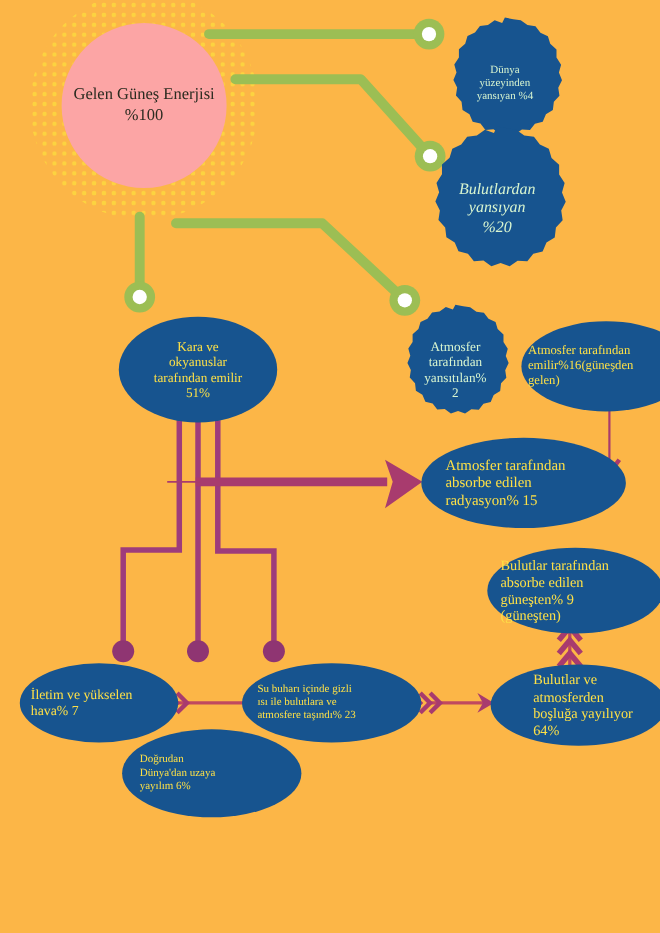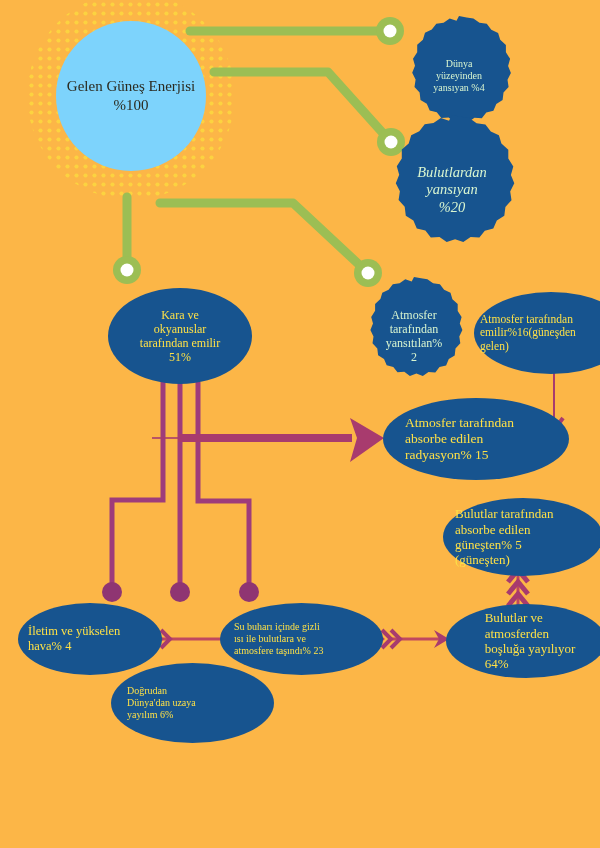--- a/index.html
+++ b/index.html
@@ -23,21 +23,21 @@
     padding:0 6px;
   }
 
   
   .ellipse{background:#17548f;border-radius:50%;}
   .ellipse .txt{color:#fde047;}
 
   
   #sun-core{
     position:absolute;border-radius:50%;
-    background:#7dd3fc;
+    background:#fca5a5;
     display:flex;align-items:center;justify-content:center;
   }
   #sun-core .txt{
     color:#2b2b20;text-align:center;line-height:1.3;
     font-size:15px;font-family:"Liberation Serif",serif;
   }
 
   .lbl-left{justify-content:flex-start;}
   .lbl-left .txt{text-align:left;}
 </style>
@@ -207,27 +207,27 @@
 
   <div class="node ellipse lbl-left" style="left:383px;top:398px;width:186px;height:82px;">
     <div class="txt" style="font-size:13.5px;padding-left:22px;">Atmosfer tarafından
 absorbe edilen
 radyasyon% 15</div>
   </div>
 
   <div class="node ellipse lbl-left" style="left:443px;top:498px;width:160px;height:78px;">
     <div class="txt" style="font-size:13px;padding-left:12px;">Bulutlar tarafından
 absorbe edilen
-güneşten% 5
+güneşten% 9
 (güneşten)</div>
   </div>
 
   <div class="node ellipse lbl-left" style="left:18px;top:603px;width:144px;height:72px;">
     <div class="txt" style="font-size:12.5px;padding-left:10px;">İletim ve yükselen
-hava% 4</div>
+hava% 7</div>
   </div>
 
   <div class="node ellipse lbl-left" style="left:111px;top:663px;width:163px;height:80px;">
     <div class="txt" style="font-size:10px;padding-left:16px;">Doğrudan
 Dünya'dan uzaya
 yayılım 6%</div>
   </div>
 
   <div class="node ellipse lbl-left" style="left:220px;top:603px;width:163px;height:72px;">
     <div class="txt" style="font-size:10px;padding-left:14px;">Su buharı içinde gizli

